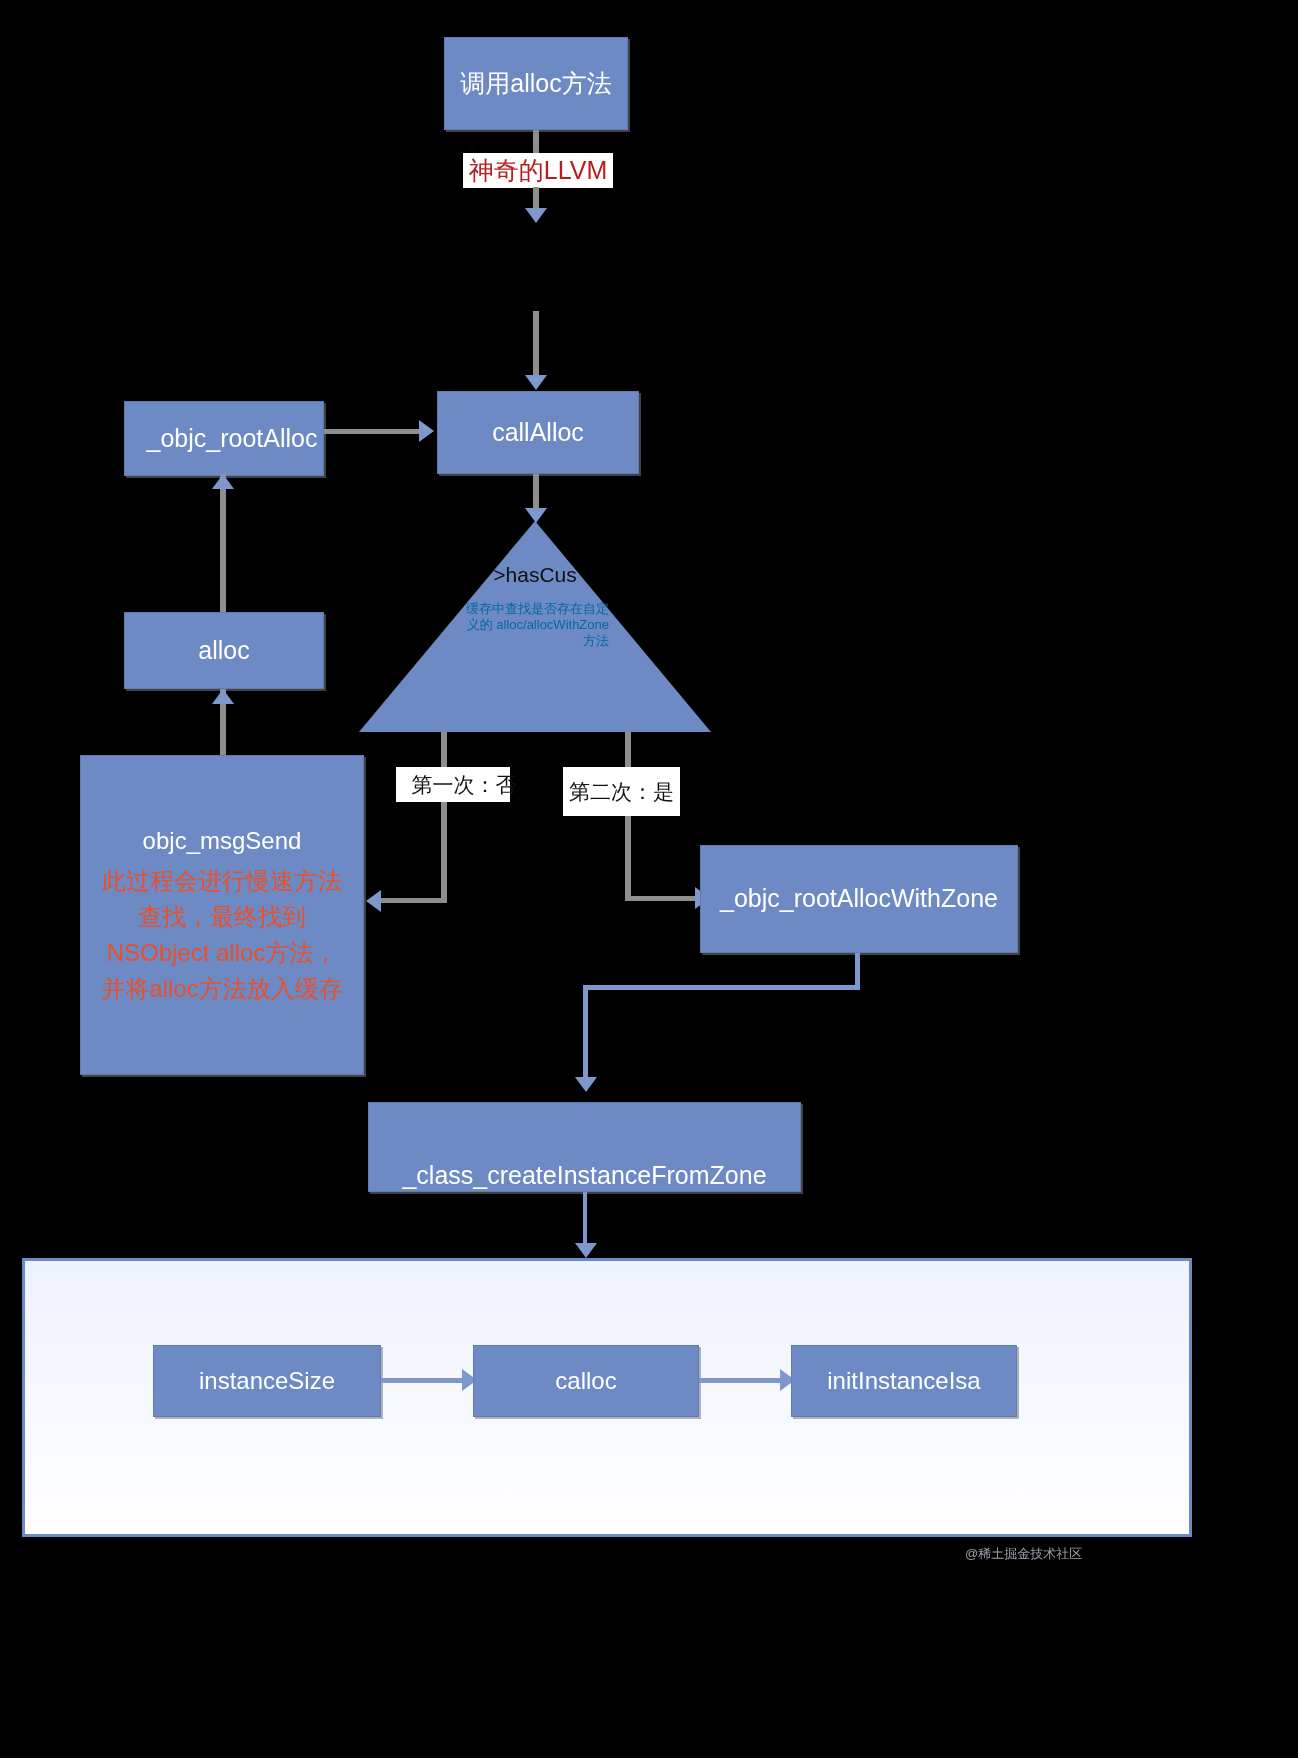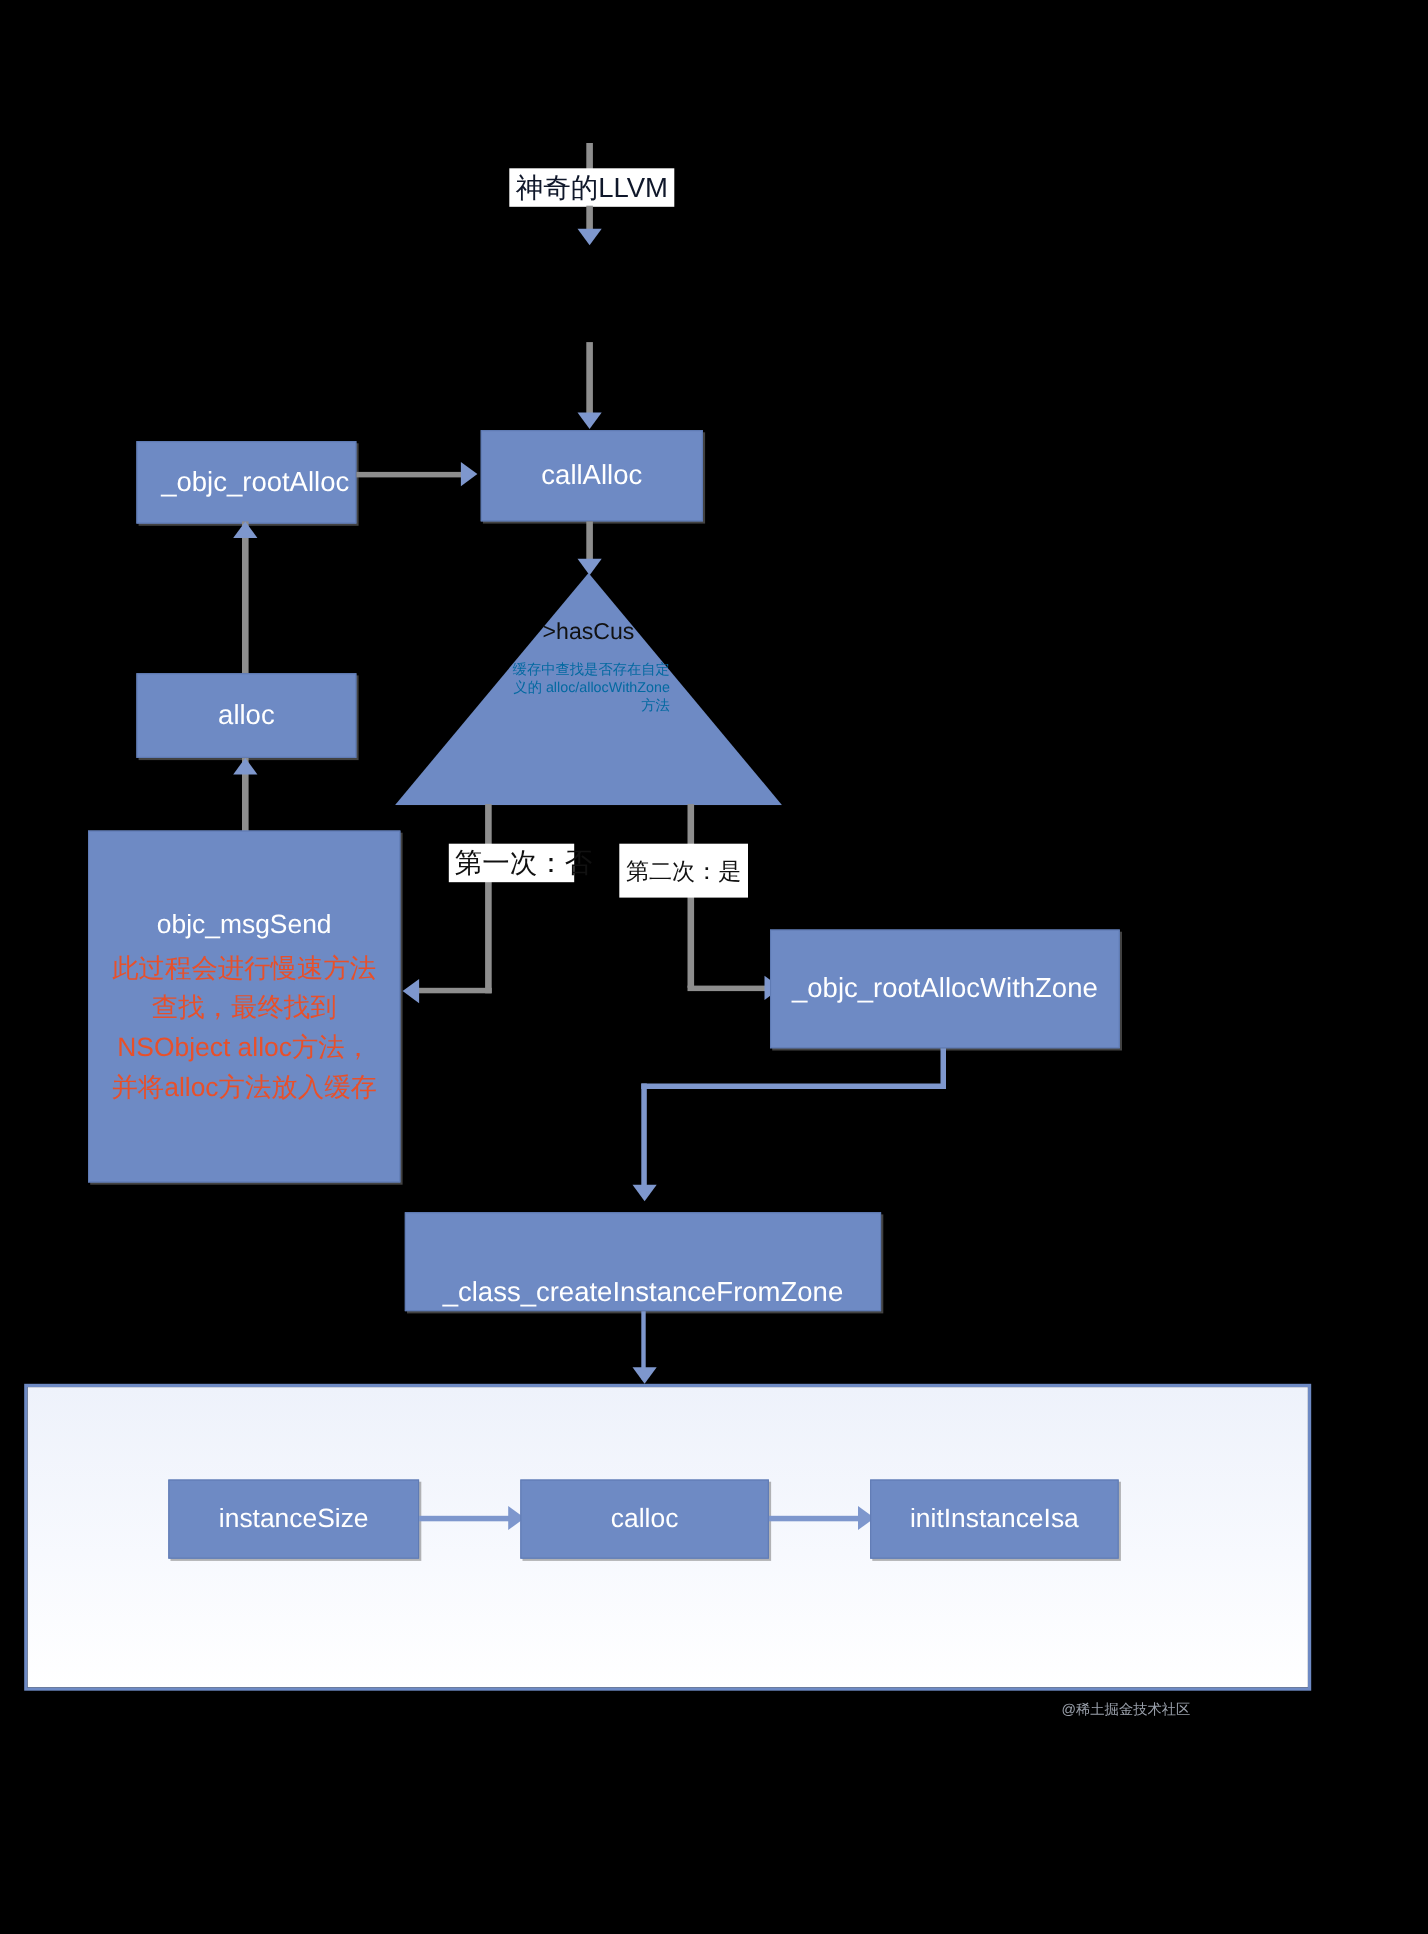--- a/index.html
+++ b/index.html
@@ -45,21 +45,21 @@
     border-top:11px solid transparent;border-bottom:11px solid transparent;
     border-left:15px solid #7e97cd;
   }
 
   
   .chip{
     position:absolute;background:#ffffff;color:#111;
     display:flex;align-items:center;justify-content:center;
     box-sizing:border-box;white-space:nowrap;
   }
-  .chip.red{color:#0f172a;}
+  .chip.red{color:#b91c1c;}
 
   
   .tri-wrap{position:absolute;}
   .tri-shape{
     position:absolute;left:0;top:0;width:100%;height:100%;
     background:#6e8ac4;
     clip-path:polygon(50% 0%,100% 100%,0% 100%);
     filter:drop-shadow(2px 2px 0 rgba(130,130,130,.6));
   }
   .tri-text{
@@ -85,20 +85,23 @@
   }
   .watermark{
     position:absolute;color:#9aa0ab;font-size:13px;white-space:nowrap;
   }
 </style>
 </head>
 <body>
 
 <div class="canvas">
 
+  <div class="node" style="left:444px;top:37px;width:184px;height:93px;font-size:25px;">
+    <span class="main">调用alloc方法</span>
+  </div>
 
   <div class="vline grey" style="left:533px;top:130px;width:6px;height:25px;"></div>
 
   <div class="chip red" style="left:463px;top:153px;width:150px;height:35px;font-size:25px;">
     <span>神奇的LLVM</span>
   </div>
 
   <div class="vline grey" style="left:533px;top:187px;width:6px;height:26px;"></div>
   <div class="arrow-down" style="left:525px;top:208px;"></div>
 
@@ -144,21 +147,21 @@
     <span class="sub" style="margin-bottom:6px;">此过程会进行慢速方法</span>
     <span class="sub" style="margin-bottom:6px;">查找，最终找到</span>
     <span class="sub" style="margin-bottom:6px;">NSObject alloc方法，</span>
     <span class="sub">并将alloc方法放入缓存</span>
   </div>
 
   <div class="vline grey" style="left:441px;top:731px;width:6px;height:172px;"></div>
   <div class="hline grey" style="left:378px;top:898px;width:69px;height:5px;"></div>
   <div class="arrow-right" style="left:366px;top:890px;transform:rotate(180deg);"></div>
 
-  <div class="chip" style="left:408px;top:767px;width:114px;height:35px;font-size:25px;padding-left:22px;">
+  <div class="chip" style="left:396px;top:767px;width:114px;height:35px;font-size:21px;padding-left:22px;">
     <span>第一次：否</span>
   </div>
 
   <div class="vline grey" style="left:625px;top:731px;width:6px;height:167px;"></div>
   <div class="hline grey" style="left:625px;top:896px;width:78px;height:5px;"></div>
   <div class="arrow-right" style="left:695px;top:887px;"></div>
 
   <div class="chip" style="left:563px;top:767px;width:117px;height:49px;font-size:21px;">
     <span>第二次：是</span>
   </div>

